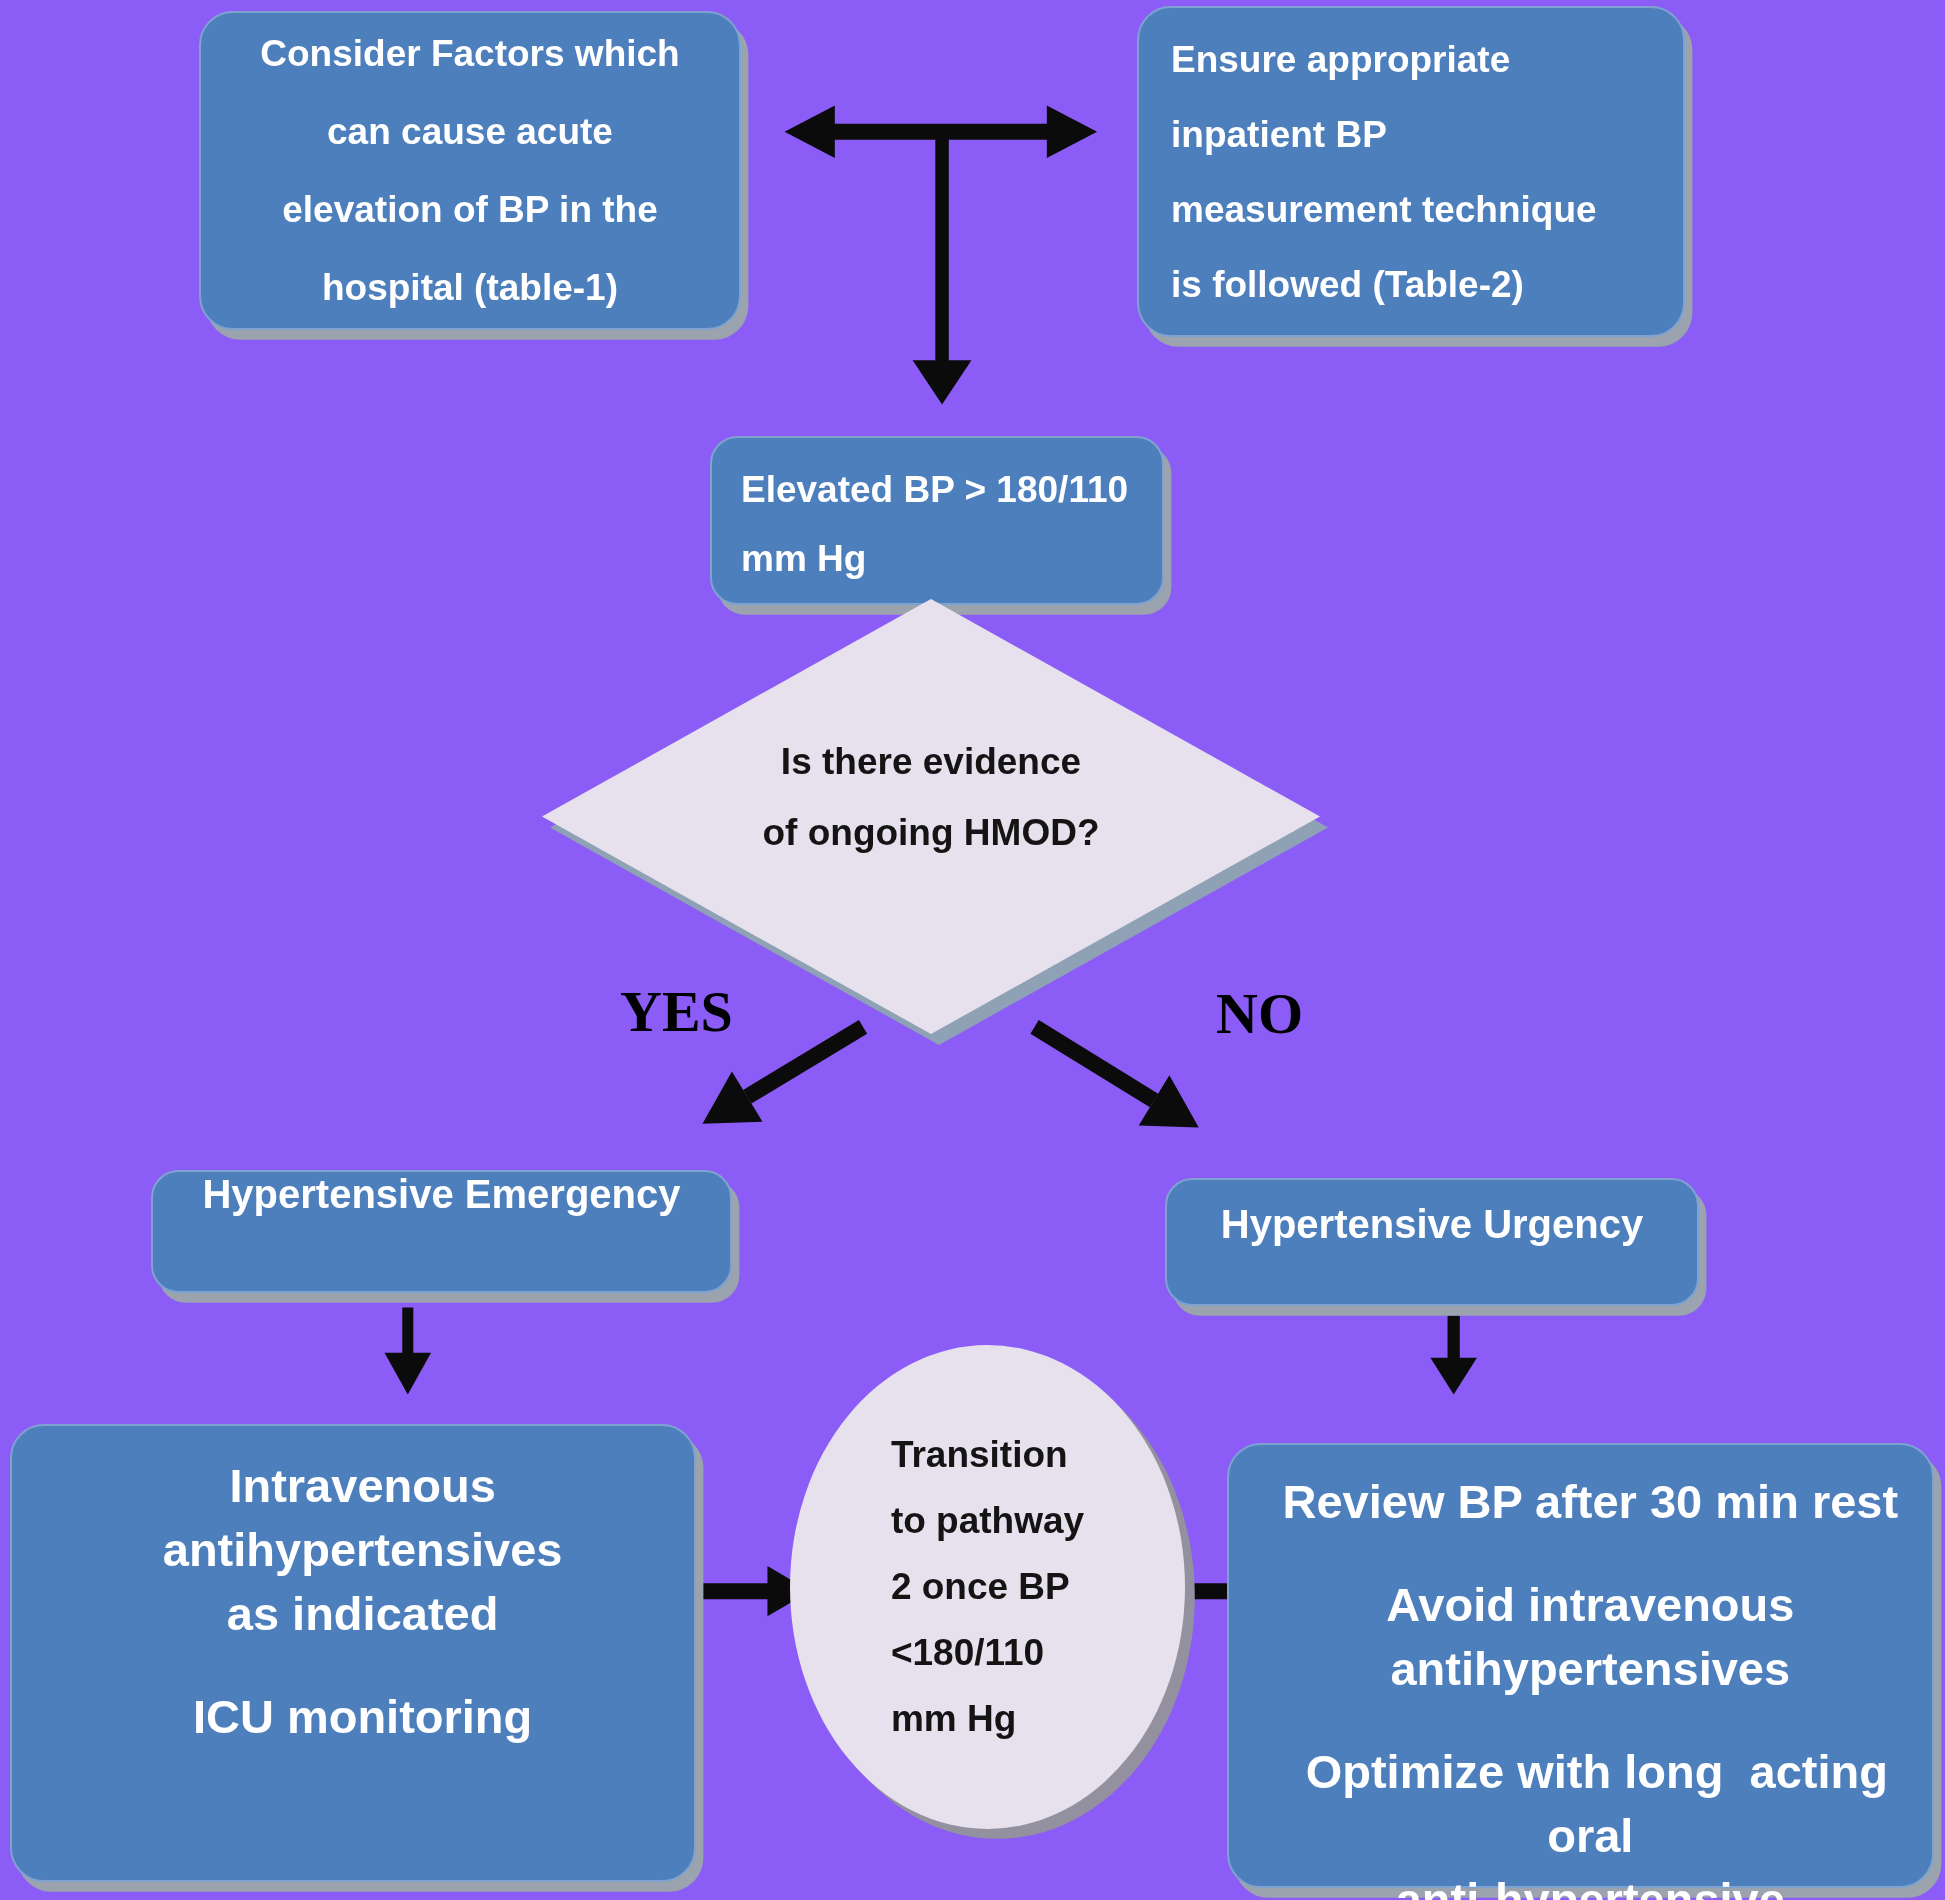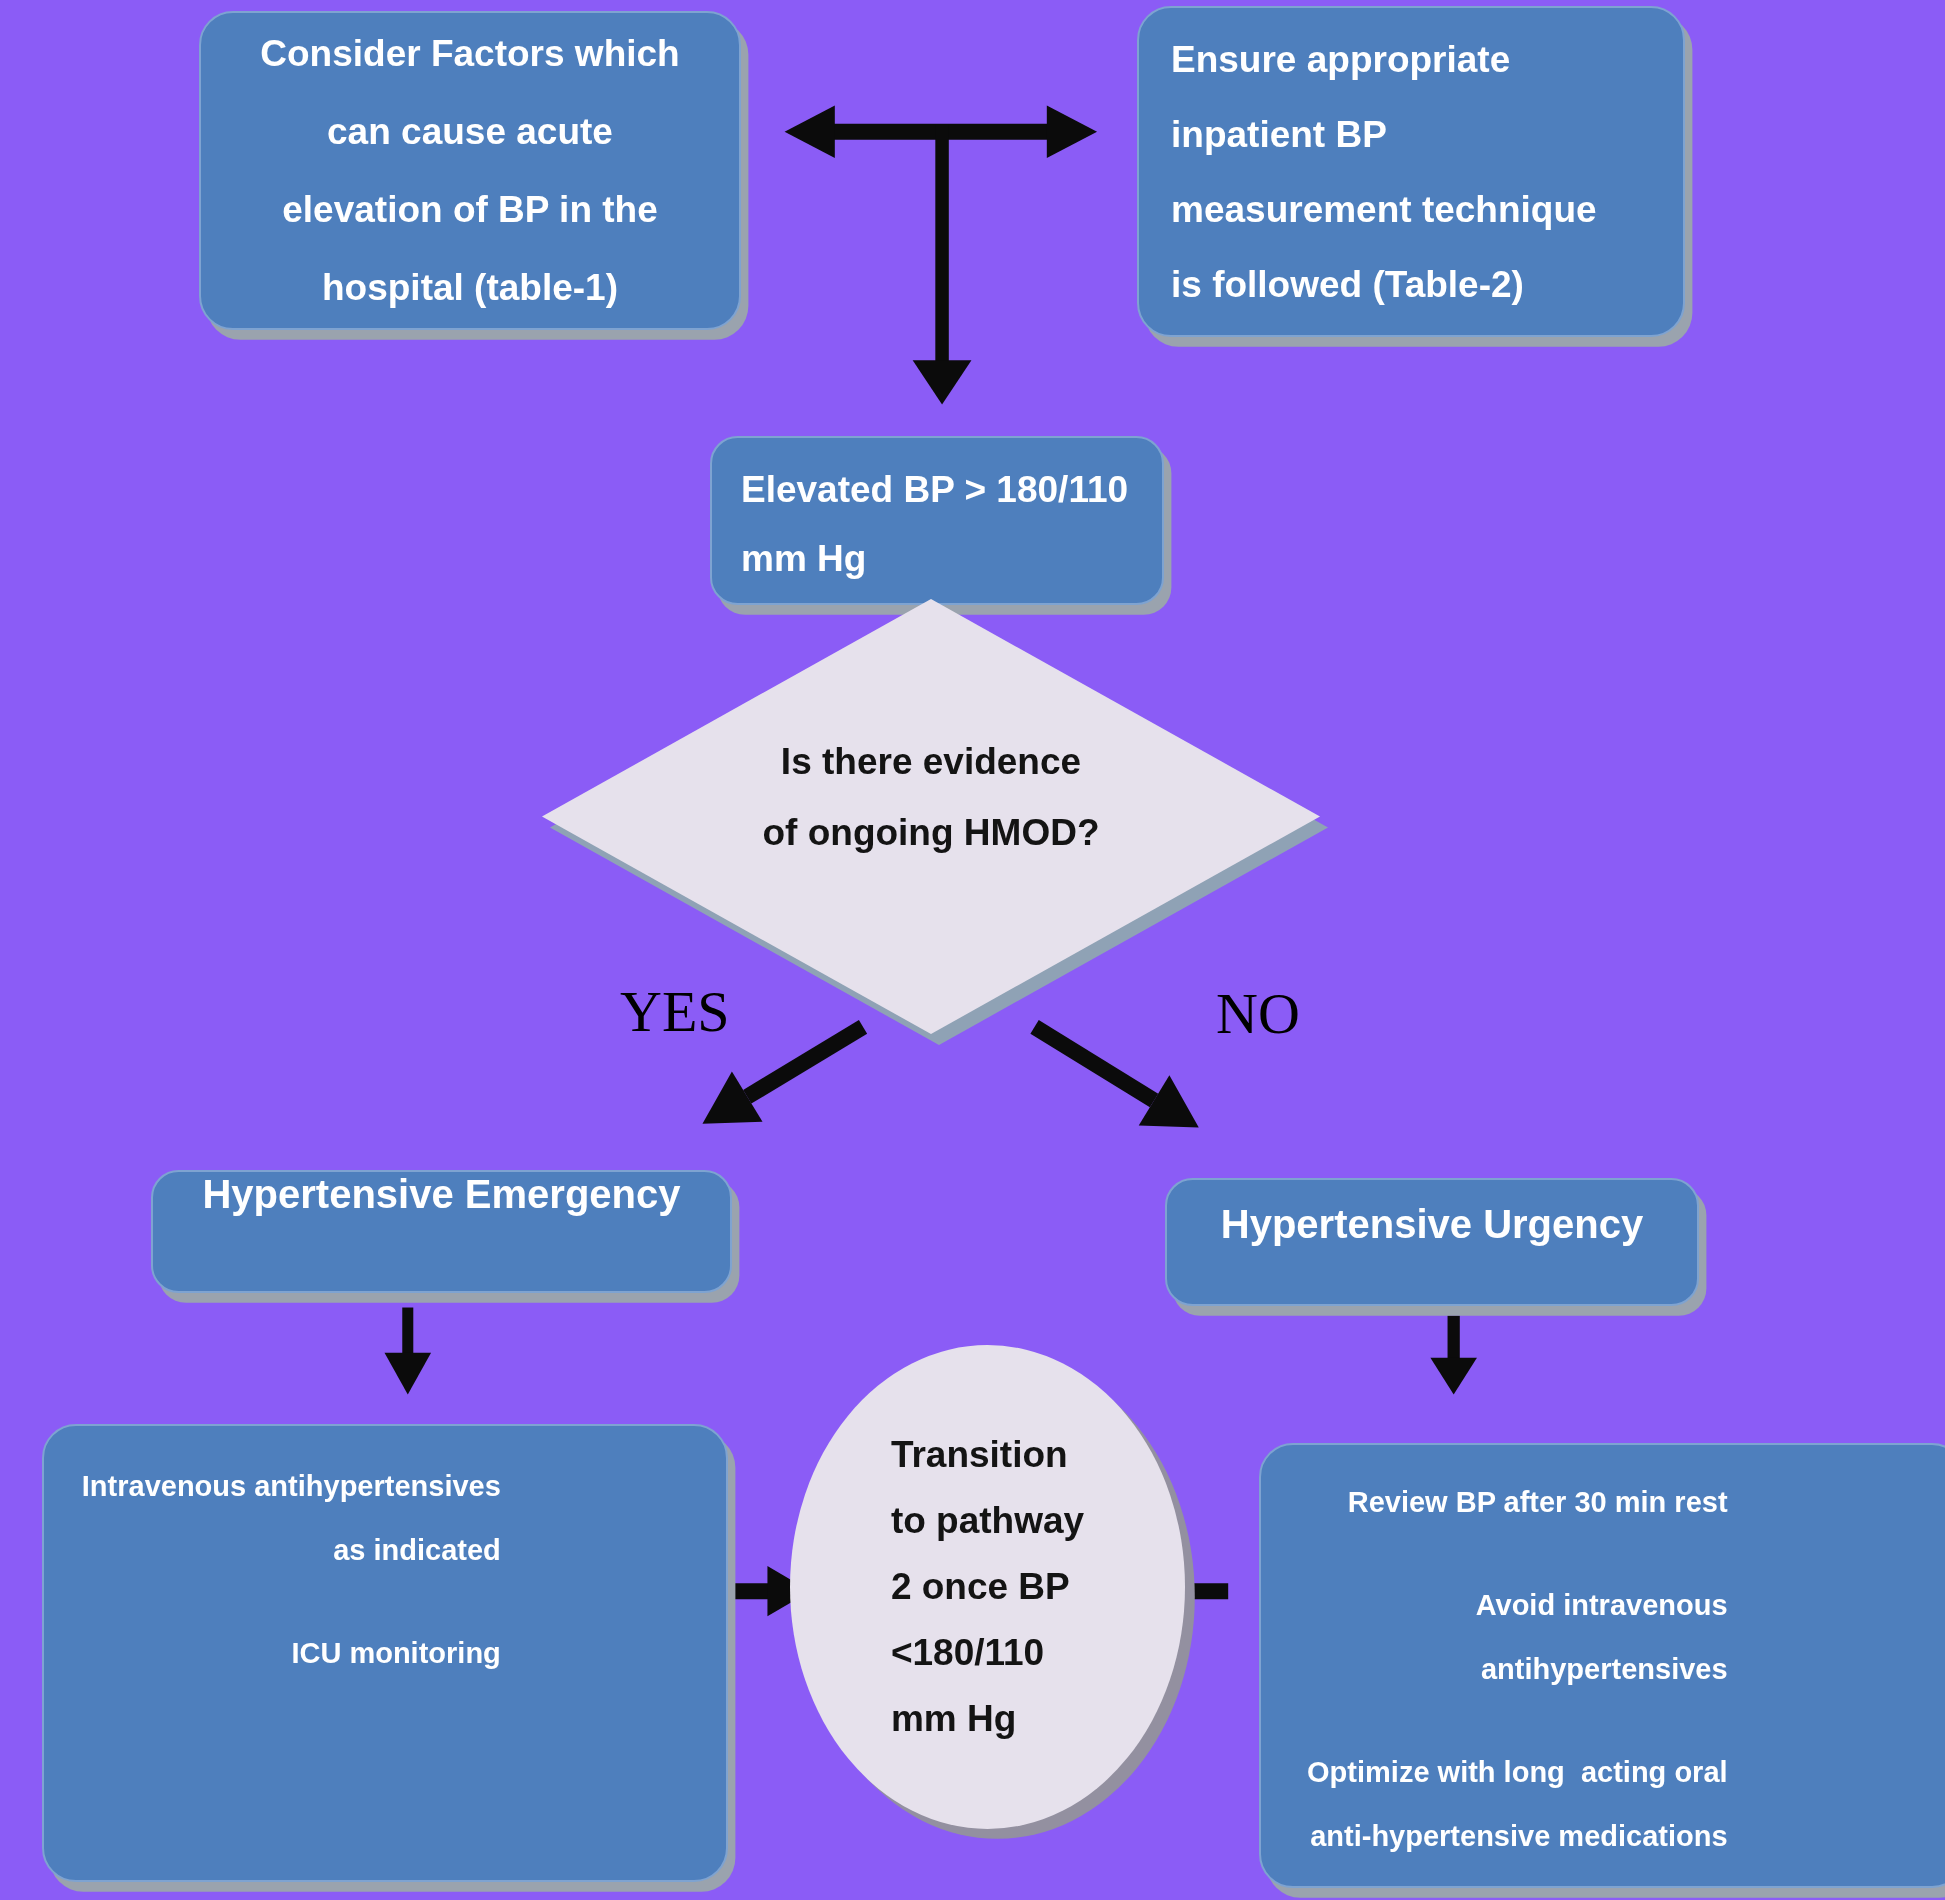--- a/index.html
+++ b/index.html
@@ -19,21 +19,21 @@
   #box-consider { left:199px; top:11px; width:542px; height:319px;
     font-size:37px; line-height:78px; align-items:center; justify-content:center; text-align:center; }
   #box-measure { left:1137px; top:6.1px; width:548px; height:331px;
     font-size:37px; line-height:75px; align-items:center; padding-left:32px; text-align:left; }
   #box-elevated { left:710px; top:436px; width:454px; height:169px; border-radius:27.6px;
     font-size:37px; line-height:69px; align-items:flex-start; padding:17px 18.4px 0 29px; text-align:left; }
   #box-emergency { left:151px; top:1170px; width:581px; height:123px; border-radius:27.6px;
     font-size:40px; align-items:flex-start; justify-content:center; padding-bottom:21px; text-align:center; }
   #box-urgency { left:1165px; top:1178px; width:534px; height:128px; border-radius:27.6px;
     font-size:40px; align-items:center; justify-content:center; padding-bottom:35px; text-align:center; }
-  .para { font-size:29px; line-height:64px; text-align:right;margin-left:32px; }
+  .para { font-size:47px; line-height:64px; text-align:center; }
   .para p { margin:0 0 39px 0; white-space:pre-wrap; }
   .para p:last-child { margin-bottom:0; }
   #box-emerg-mgmt { left:9.8px; top:1424px; width:686px; height:458px;
     padding:28px 18.4px 18.4px 38px; align-items:flex-start; }
   #box-urg-mgmt { left:1227px; top:1443px; width:707px; height:445px;
     padding:24.5px 18.4px 18.4px 38px; align-items:flex-start; }
 
   
   #diamond-wrap { position:absolute; left:542px; top:599px; width:778px; height:435px;
     filter:drop-shadow(8.6px 11px 0 var(--diamond-shadow)); }
@@ -48,21 +48,21 @@
   
   #ellipse {
     position:absolute; left:790px; top:1345px; width:395px; height:484px;
     background:var(--shape-lavender); border-radius:50%;
     box-shadow:9.8px 9.8px 0 var(--ellipse-shadow);
     display:flex; align-items:center; justify-content:center; text-align:left;
     color:var(--text-black); font-weight:bold; font-size:37px; line-height:66px;
   }
 
   
-  .branch { position:absolute; font-family:"Liberation Serif", serif; font-weight:normal;
+  .branch { position:absolute; font-family:"Liberation Serif", serif; font-weight:bold;
     font-size:58px; color:#000000; }
   #yes-label { left:620px; top:978px; }
   #no-label  { left:1216px; top:980px; }
 
   
   #arrows { position:absolute; left:0; top:0; pointer-events:none; }
   #arrows line { stroke:var(--arrow-black); }
   #arrows polygon { fill:var(--arrow-black); }
 </style>
 </head>

